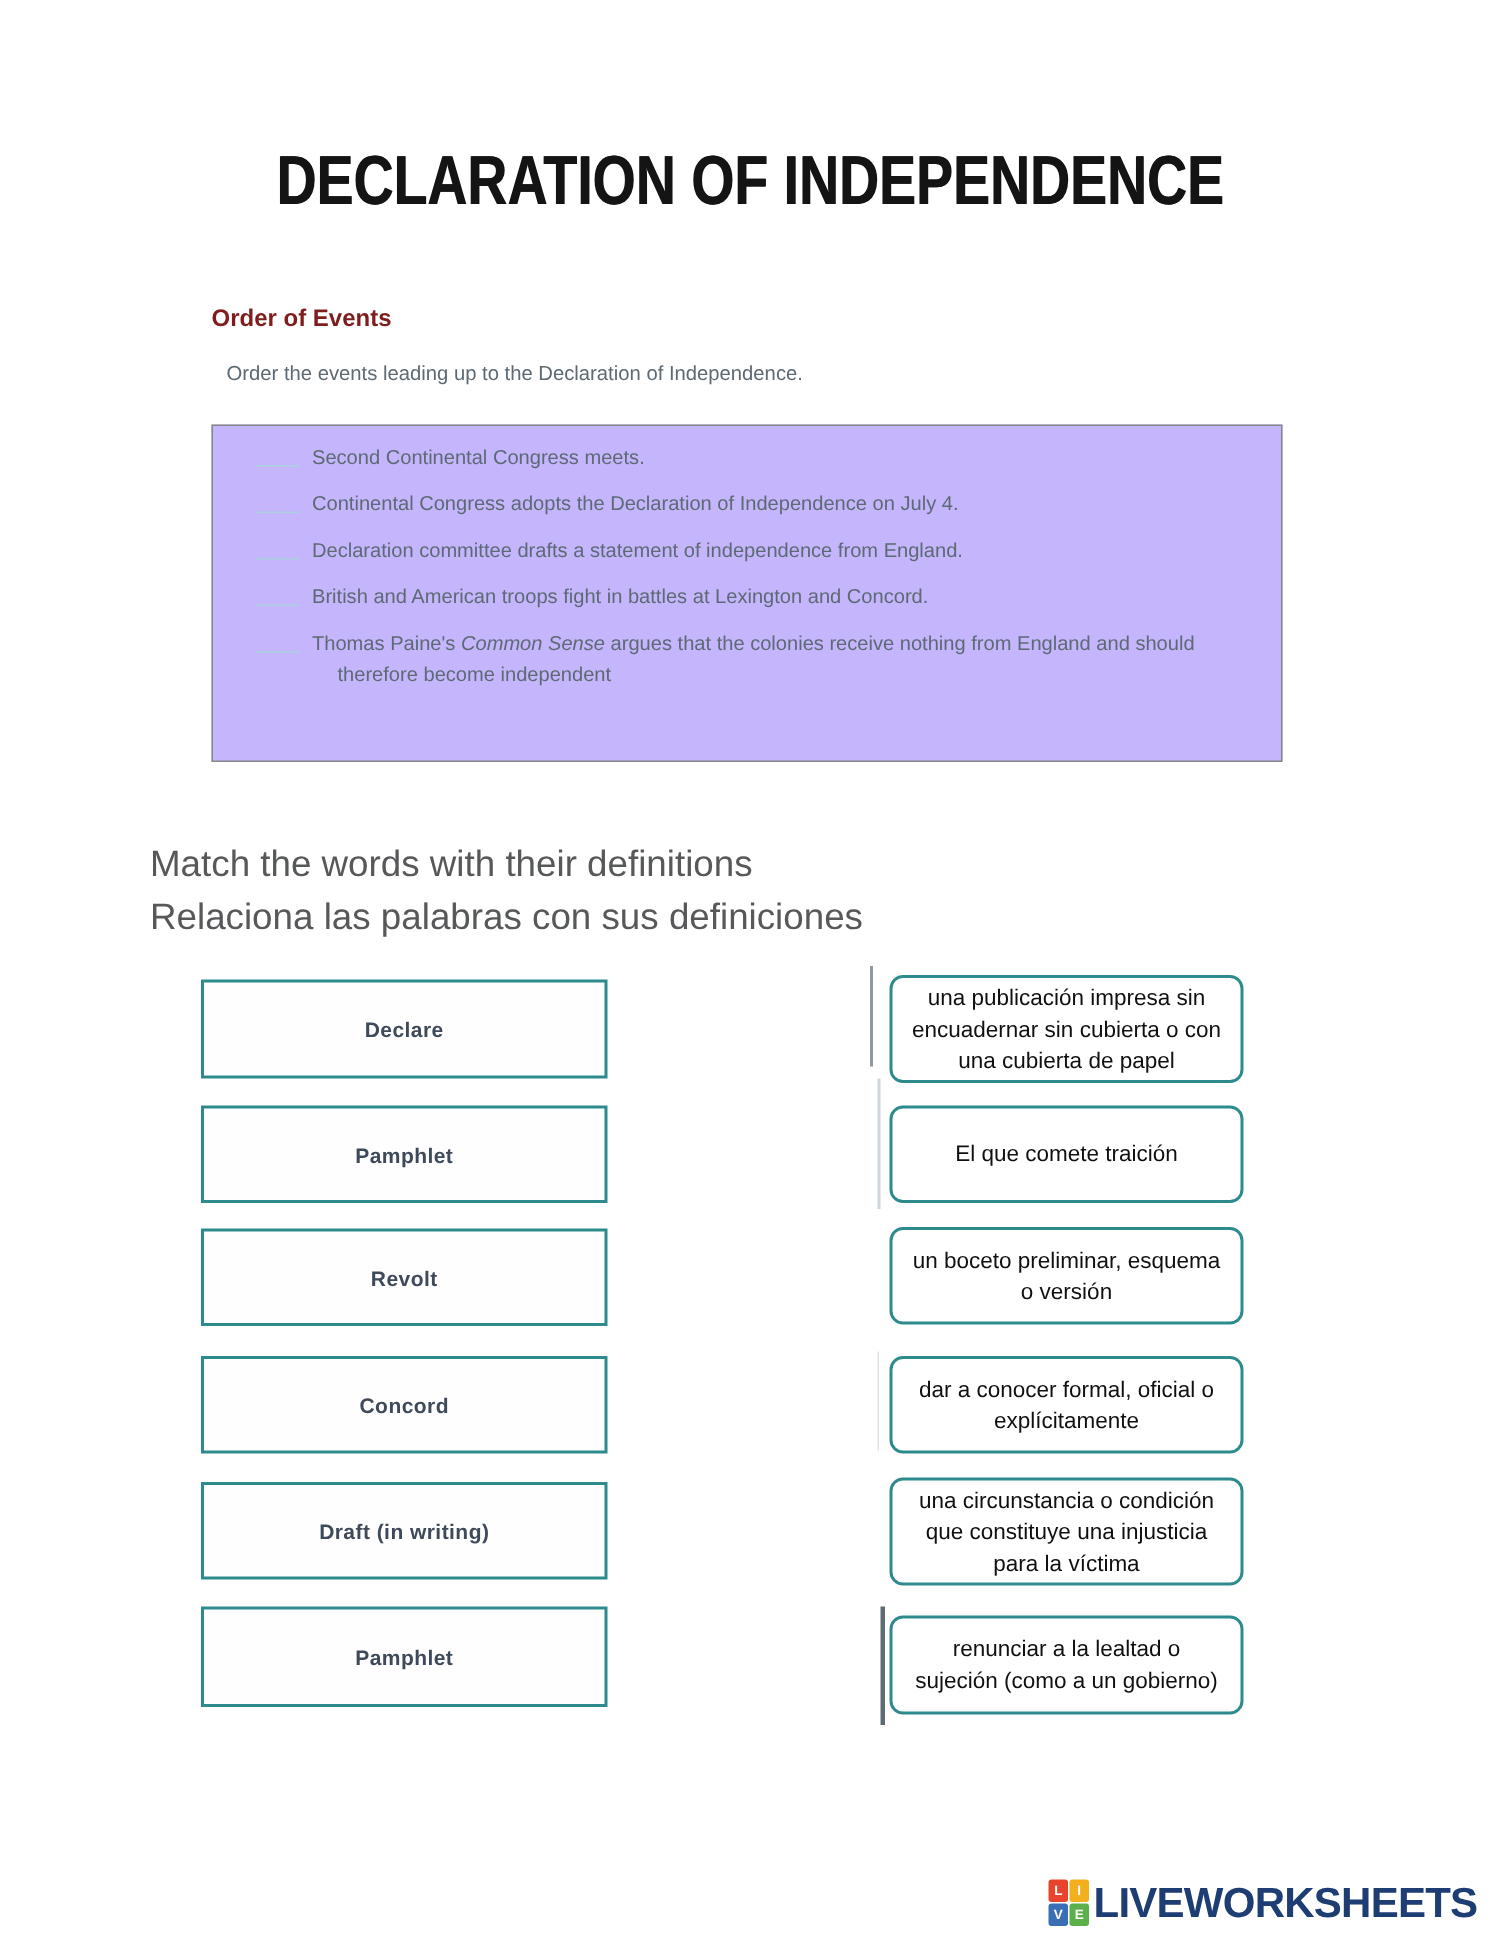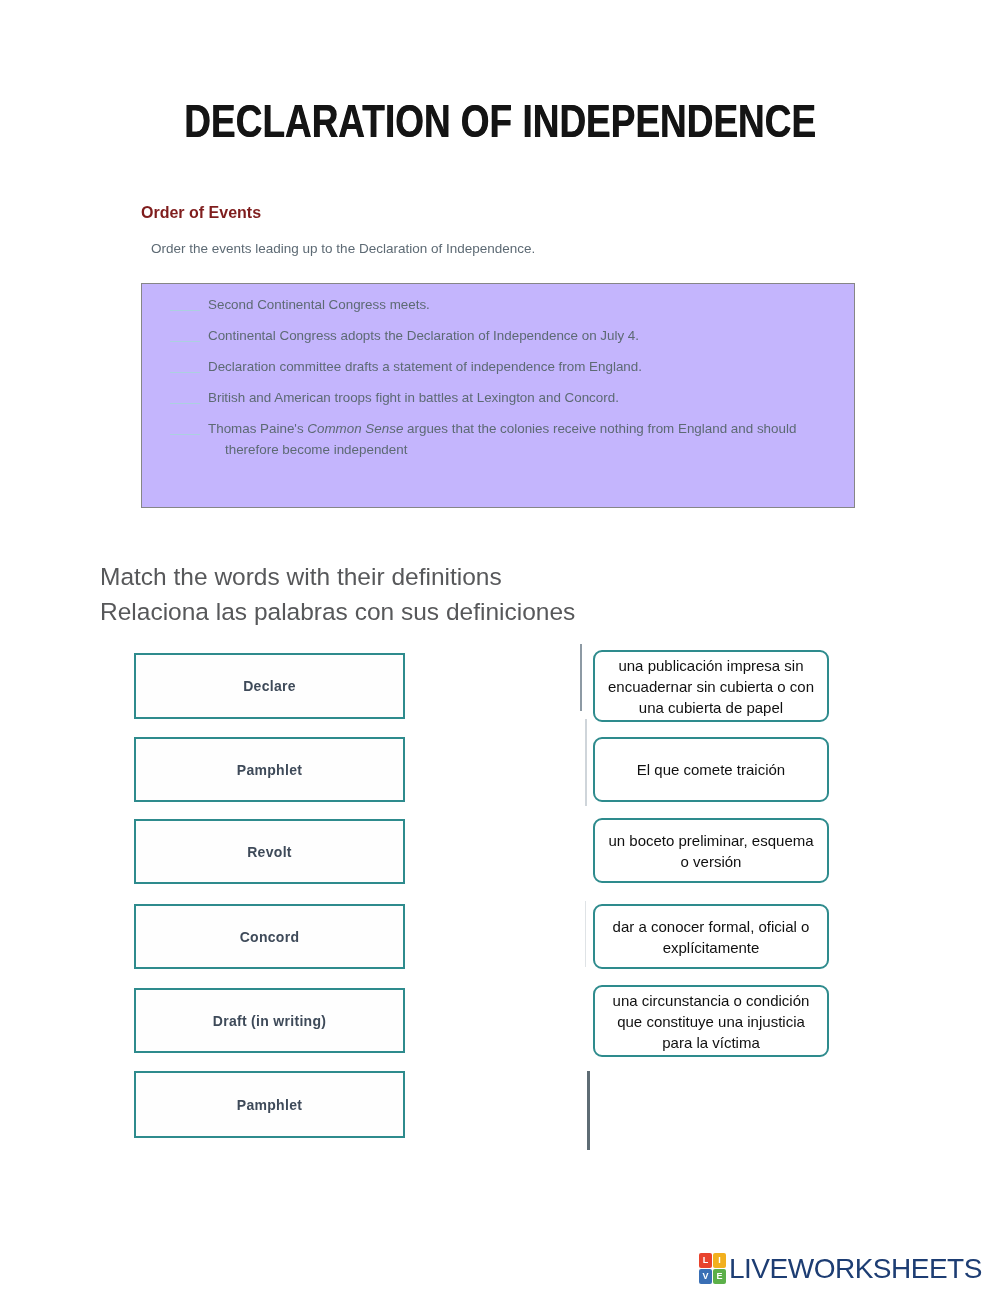--- a/index.html
+++ b/index.html
@@ -51,21 +51,21 @@
   .t3{left:585px;top:901px;width:1px;height:66px;background:#dfe3e6;}
   .t4{left:587px;top:1071px;width:3px;height:79px;background:#5e6c74;}
 
   
   .logo{position:absolute;left:699px;top:1253px;display:flex;align-items:center;}
   .logo-grid{display:grid;grid-template-columns:13px 13px;grid-template-rows:15px 15px;
              gap:1px;margin-right:3px;}
   .logo-sq{display:flex;align-items:center;justify-content:center;color:#fff;
            font-size:9px;font-weight:bold;border-radius:2px;line-height:1;}
   .sq-0{background:#e8432d}.sq-1{background:#f2b01e}.sq-2{background:#3a6fb5}.sq-3{background:#5cb049}
-  .logo-text{font-size:28px;font-weight:400;color:#1d3d73;letter-spacing:-0.5px;line-height:1;}
+  .logo-text{font-size:28px;font-weight:700;color:#1d3d73;letter-spacing:-0.5px;line-height:1;}
 </style>
 </head>
 <body>
 
 <div class="page">
 
   <h1 class="title">DECLARATION OF INDEPENDENCE</h1>
 
   <h2 class="order-heading">Order of Events</h2>
   <p class="order-instruction">Order the events leading up to the Declaration of Independence.</p>
@@ -98,20 +98,21 @@
   <div class="word-box w3">Revolt</div>
   <div class="word-box w4">Concord</div>
   <div class="word-box w5">Draft (in writing)</div>
   <div class="word-box w6">Pamphlet</div>
 
   <div class="def-box d1">una publicación impresa sin encuadernar sin cubierta o con una cubierta de papel</div>
   <div class="def-box d2">El que comete traición</div>
   <div class="def-box d3">un boceto preliminar, esquema o versión</div>
   <div class="def-box d4">dar a conocer formal, oficial o explícitamente</div>
   <div class="def-box d5">una circunstancia o condición que constituye una injusticia para la víctima</div>
+  <div class="def-box d6">renunciar a la lealtad o sujeción (como a un gobierno)</div>
 
   <div class="tick t1"></div>
   <div class="tick t2"></div>
   <div class="tick t3"></div>
   <div class="tick t4"></div>
 
   <div class="logo">
     <div class="logo-grid">
       <span class="logo-sq sq-0">L</span>
       <span class="logo-sq sq-1">I</span>

